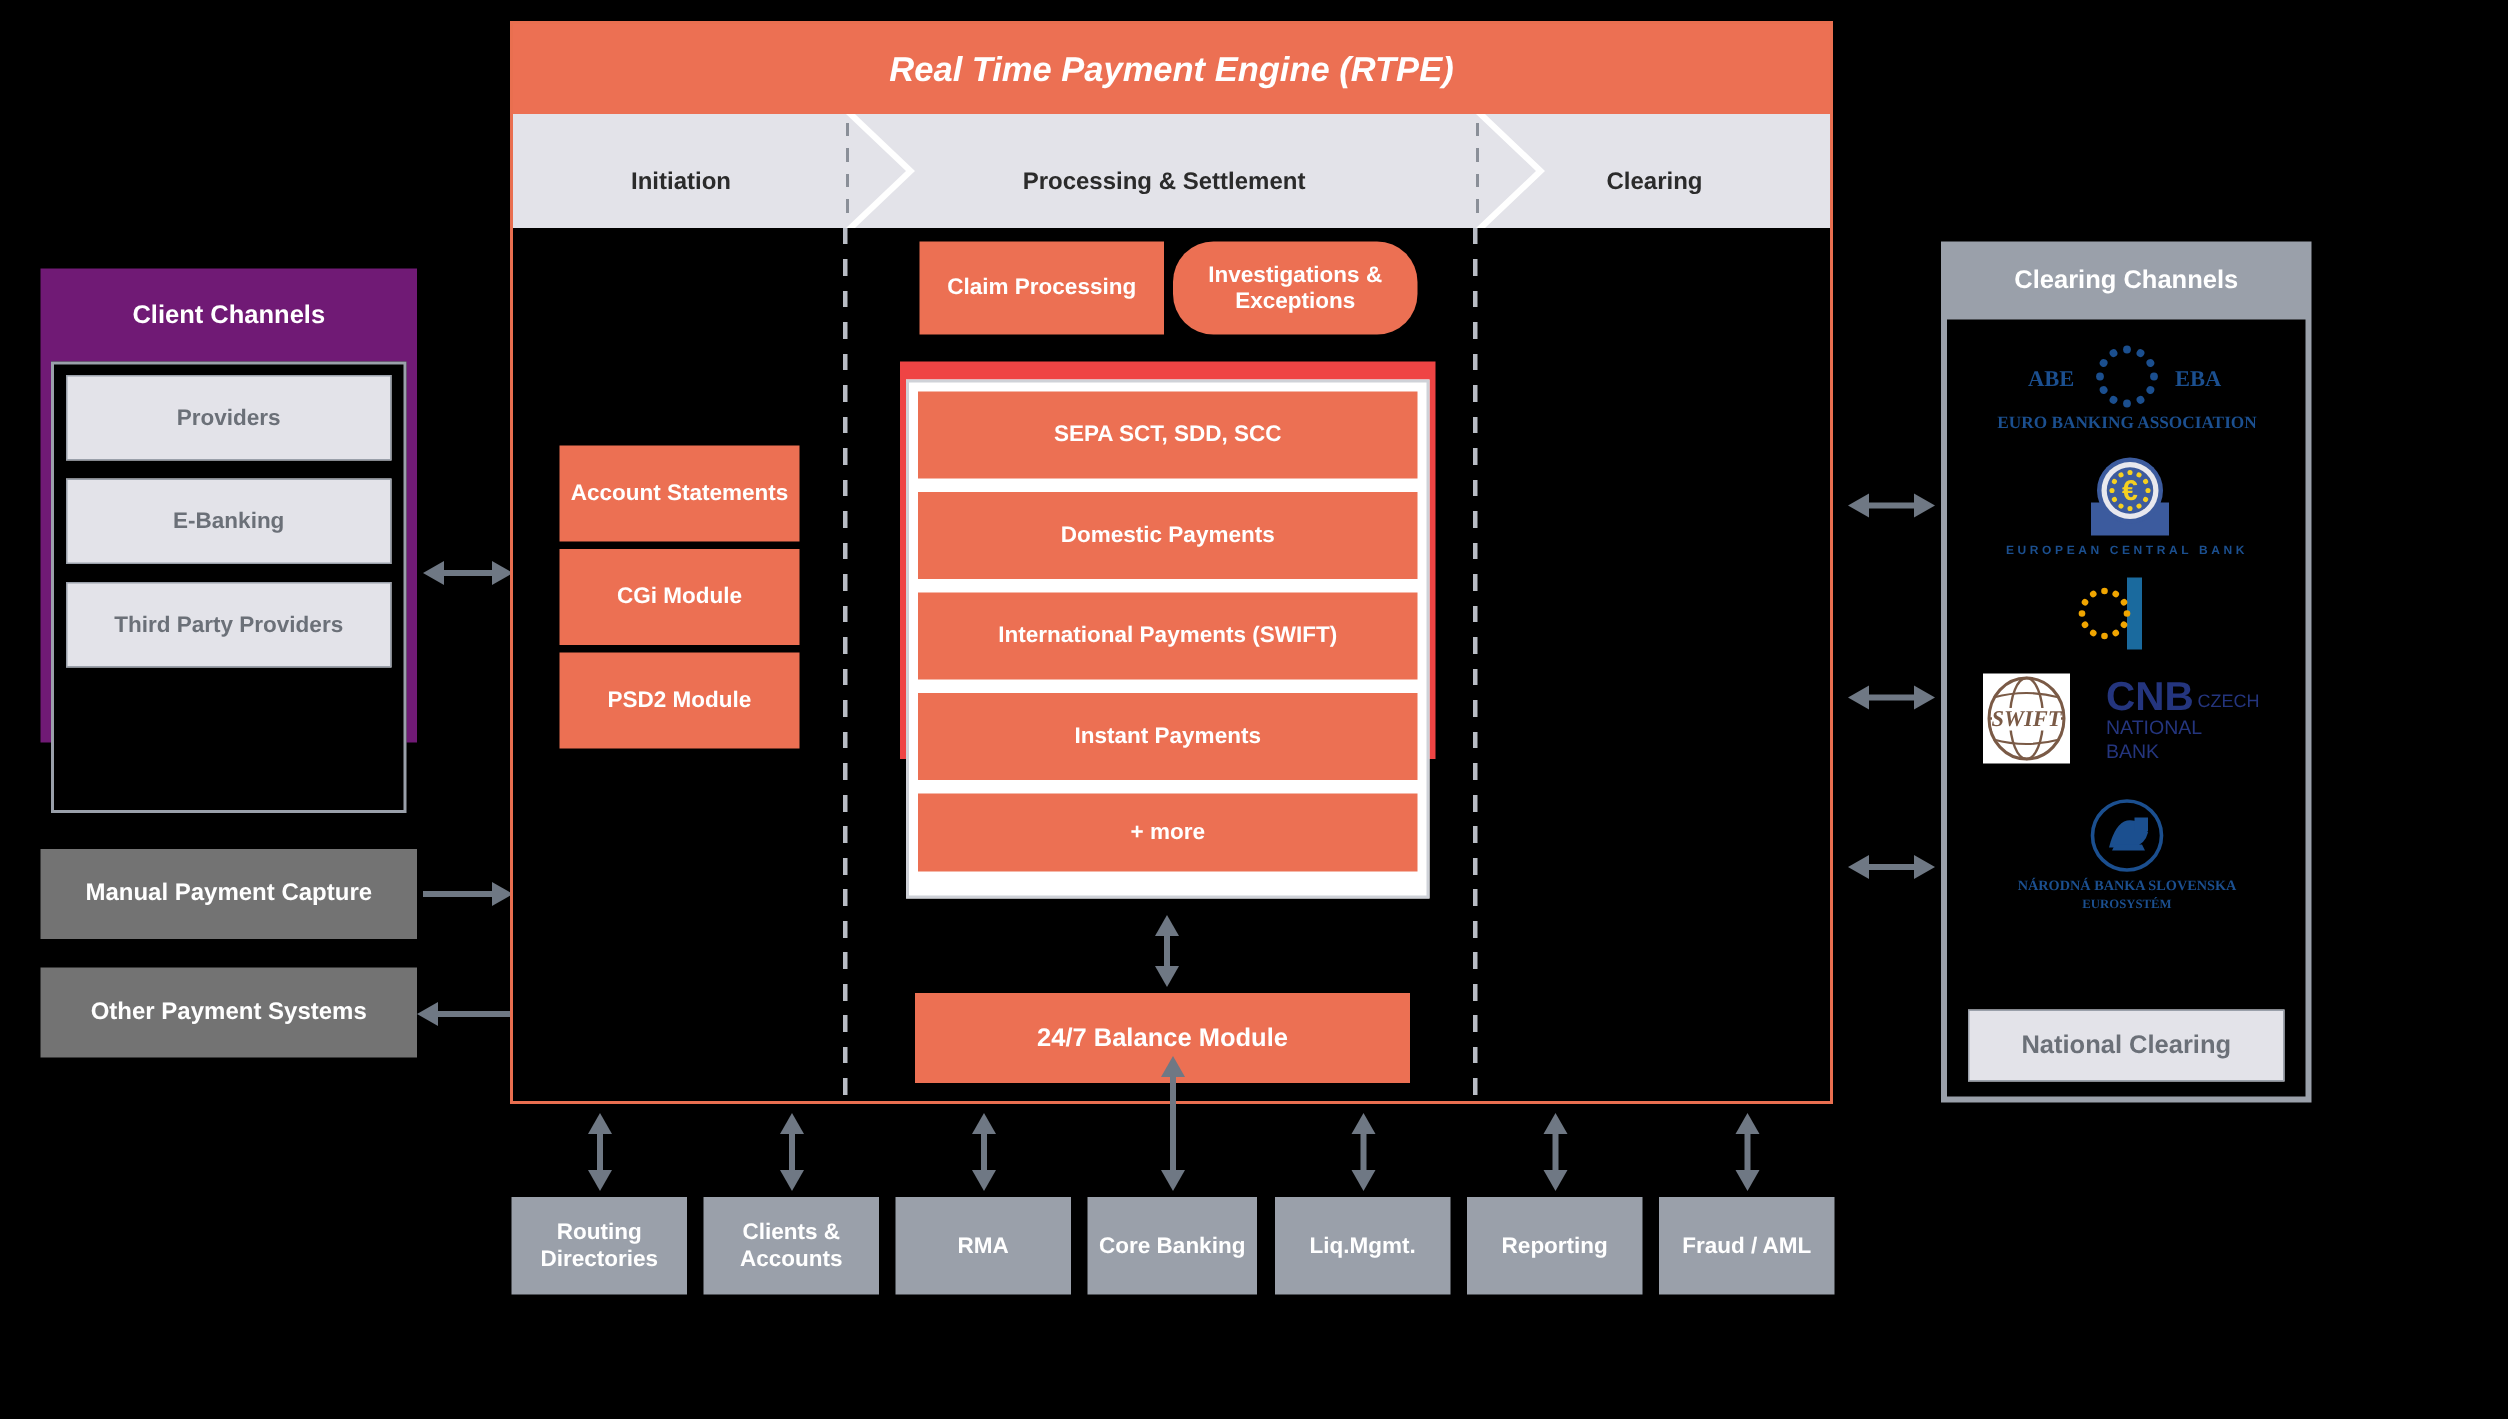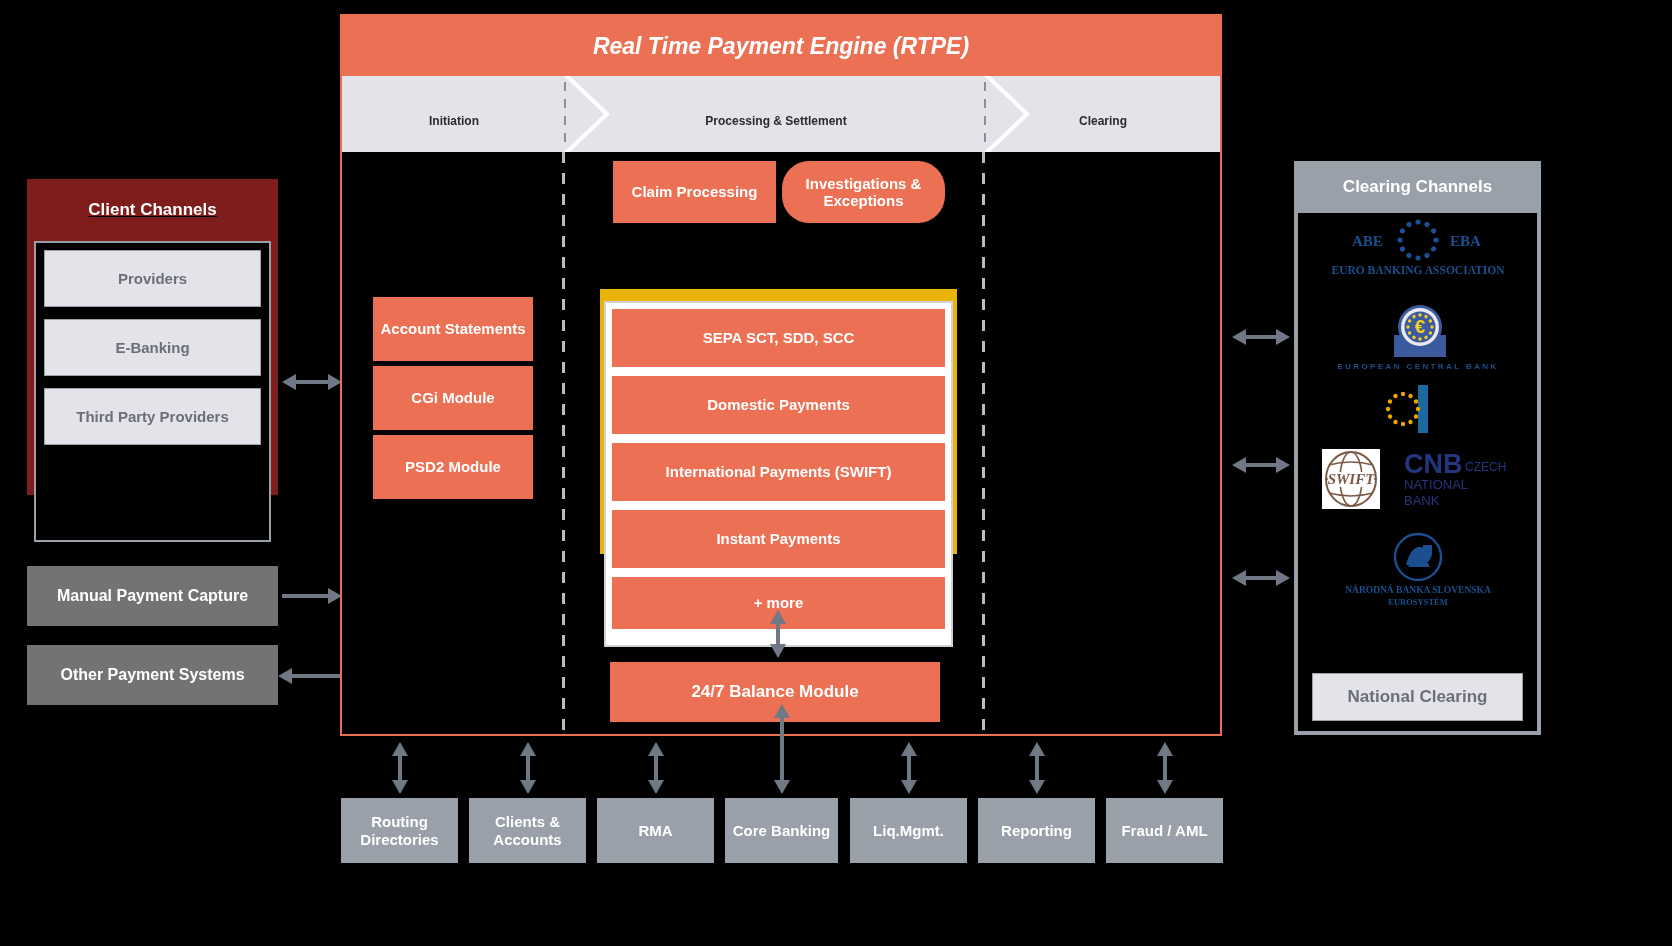--- a/index.html
+++ b/index.html
@@ -10,42 +10,42 @@
     overflow: hidden;
   }
   #stage { position: relative; width: 1672px; height: 946px; background: #000; }
 
   
   .lbl { display:flex; align-items:center; justify-content:center; text-align:center;
          line-height:1.15; }
 
   
   #client-channels-panel { position:absolute; left:27px; top:179px; width:251px; height:316px;
-      background:#7f1d1d;text-decoration:underline; }
+      background:#701a75; }
   #client-channels-title { height:62px; font-size:17px; font-weight:bold; color:#fff; }
   #client-channels-inner { position:absolute; left:7px; top:62px; width:237px; height:301px;
       background:#000; border:2px solid #9aa0aa; padding:7px 8px; }
   .cc-item { background:#e3e3e9; border:1px solid #9aa0aa; color:#6b7078;
       font-size:15px; font-weight:bold; width:100%; height:57px; margin-bottom:12px; }
   .cc-item:last-child { margin-bottom:0; }
 
   .gray-block { position:absolute; background:#737373; color:#fff;
       font-size:16px; font-weight:bold; }
   #manual-payment-capture { left:27px; top:566px; width:251px; height:60px; }
   #other-payment-systems { left:27px; top:645px; width:251px; height:60px; }
 
   
   #rtpe-frame { position:absolute; left:340px; top:14px; width:882px; height:722px;
       border:2px solid #e96f50; background:#000; }
   #rtpe-header { position:absolute; left:0; top:0; width:878px; height:60px;
       background:#ec7053; color:#fff; font-size:23px; font-weight:bold;font-style:italic; }
   #rtpe-stageband { position:absolute; left:0; top:60px; width:878px; height:76px;
       background:#e3e3e9; }
   .stage-cell { position:absolute; top:0; height:92px; color:#2b2b2b;
-      font-size:12px; font-weight:bold; }
+      font-size:16px; font-weight:bold; }
   #stage-initiation { left:0; width:224px; }
   #stage-processing { left:224px; width:420px; }
   #stage-clearing   { left:644px; width:234px; }
   .stage-divider { position:absolute; top:6px; width:2px; height:64px;
       background:repeating-linear-gradient(to bottom,#8a8f98 0,#8a8f98 9px,transparent 9px,transparent 17px); }
   #divider-1 { left:222px; }
   #divider-2 { left:642px; }
   .chevron { position:absolute; top:60px; width:46px; height:76px; }
   #chevron-1 { left:222px; }
   #chevron-2 { left:642px; }
@@ -62,21 +62,21 @@
 
   #account-statements { left:31px; top:281px; width:160px; height:64px; }
   #cgi-module        { left:31px; top:350px; width:160px; height:64px; }
   #psd2-module       { left:31px; top:419px; width:160px; height:64px; }
 
   #claim-processing  { left:271px; top:145px; width:163px; height:62px; }
   #investigations    { left:440px; top:145px; width:163px; height:62px;border-radius:27px; }
 
   
   #payments-shell { position:absolute; left:258px; top:225px; width:357px; height:265px;
-      background:#eab308;margin-top:48px; }
+      background:#ef4444; }
   #payments-shell-inner { position:absolute; left:4px; top:12px; width:349px; height:346px;
       background:#fff; border:2px solid #cfd2d8; padding:6px; }
   .pay-row { background:#ec7053; color:#fff; width:100%; height:58px; margin-bottom:9px;
       font-size:15px; font-weight:bold; }
   .pay-row:last-child { margin-bottom:0; height:52px; }
 
   #balance-module { left:268px; top:646px; width:330px; height:60px;
       font-size:17px; }
 
   
@@ -189,21 +189,21 @@
     </div>
 
     <div id="balance-module" class="orange lbl">24/7 Balance Module</div>
   </div>
 
   <div id="clearing-panel">
     <div id="clearing-title" class="lbl">Clearing Channels</div>
 
     <div id="clearing-inner">
 
-      <div class="logo-slot" style="top:3px; height:66px;align-items:center;">
+      <div class="logo-slot" style="top:14px; height:66px;align-items:center;">
         <svg width="200" height="66" viewBox="0 0 200 66">
           <text x="34" y="30" font-family="'Liberation Serif',serif" font-size="15" font-weight="bold" fill="#1b4f8f">ABE</text>
           <text x="132" y="30" font-family="'Liberation Serif',serif" font-size="15" font-weight="bold" fill="#1b4f8f">EBA</text>
           <g fill="#1b4f8f">
             <circle cx="100" cy="24" r="2.6" transform="translate(0,-18)"></circle>
             <circle cx="100" cy="24" r="2.6" transform="rotate(30 100 24) translate(0,-18)"></circle>
             <circle cx="100" cy="24" r="2.6" transform="rotate(60 100 24) translate(0,-18)"></circle>
             <circle cx="100" cy="24" r="2.6" transform="rotate(90 100 24) translate(0,-18)"></circle>
             <circle cx="100" cy="24" r="2.6" transform="rotate(120 100 24) translate(0,-18)"></circle>
             <circle cx="100" cy="24" r="2.6" transform="rotate(150 100 24) translate(0,-18)"></circle>

